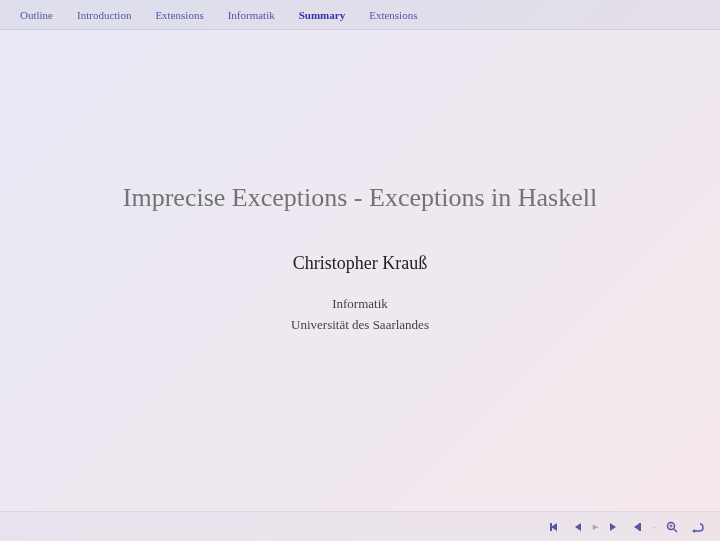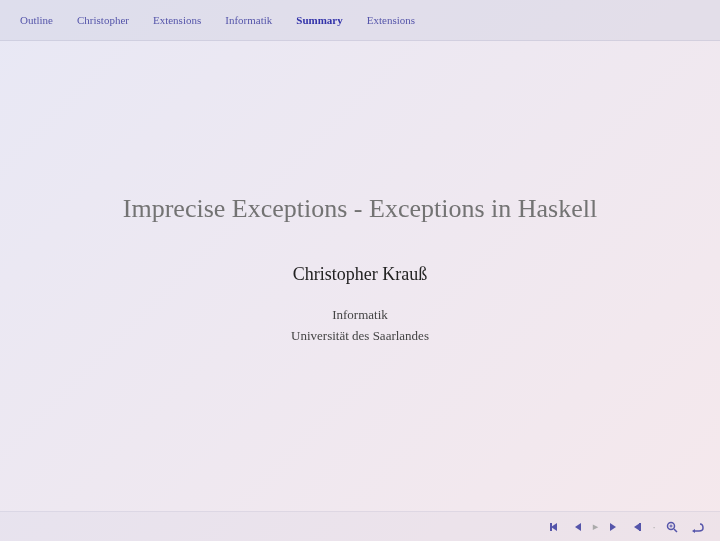--- a/index.html
+++ b/index.html
@@ -9,21 +9,21 @@
       height: 541px;
       overflow: hidden;
       font-family: 'Computer Modern', 'Latin Modern', Georgia, serif;
       background: linear-gradient(135deg, #e8e8f5 0%, #f5e8ec 100%);
     }
 
     
     .nav-bar {
       display: flex;
       align-items: center;
-      height: 41px;
+      height: 30px;
       background: rgba(200, 200, 220, 0.3);
       border-bottom: 1px solid rgba(150, 150, 180, 0.2);
       padding: 0 8px;
     }
 
     .nav-item {
       font-size: 11px;
       color: #5555aa;
       padding: 0 12px;
       height: 100%;
@@ -116,21 +116,21 @@
       color: #aaa;
       font-size: 11px;
       margin: 0 2px;
     }
   </style>
 </head>
 <body>
 
 <nav class="nav-bar">
   <div class="nav-item">Outline</div>
-  <div class="nav-item">Christopher</div>
+  <div class="nav-item">Introduction</div>
   <div class="nav-item">Extensions</div>
   <div class="nav-item">Informatik</div>
   <div class="nav-item active">Summary</div>
   <div class="nav-item">Extensions</div>
 </nav>
 
 <main class="main-content">
   <h1 class="slide-title">Imprecise Exceptions - Exceptions in Haskell</h1>
   <p class="author-name">Christopher Krauß</p>
   <div class="institution">

